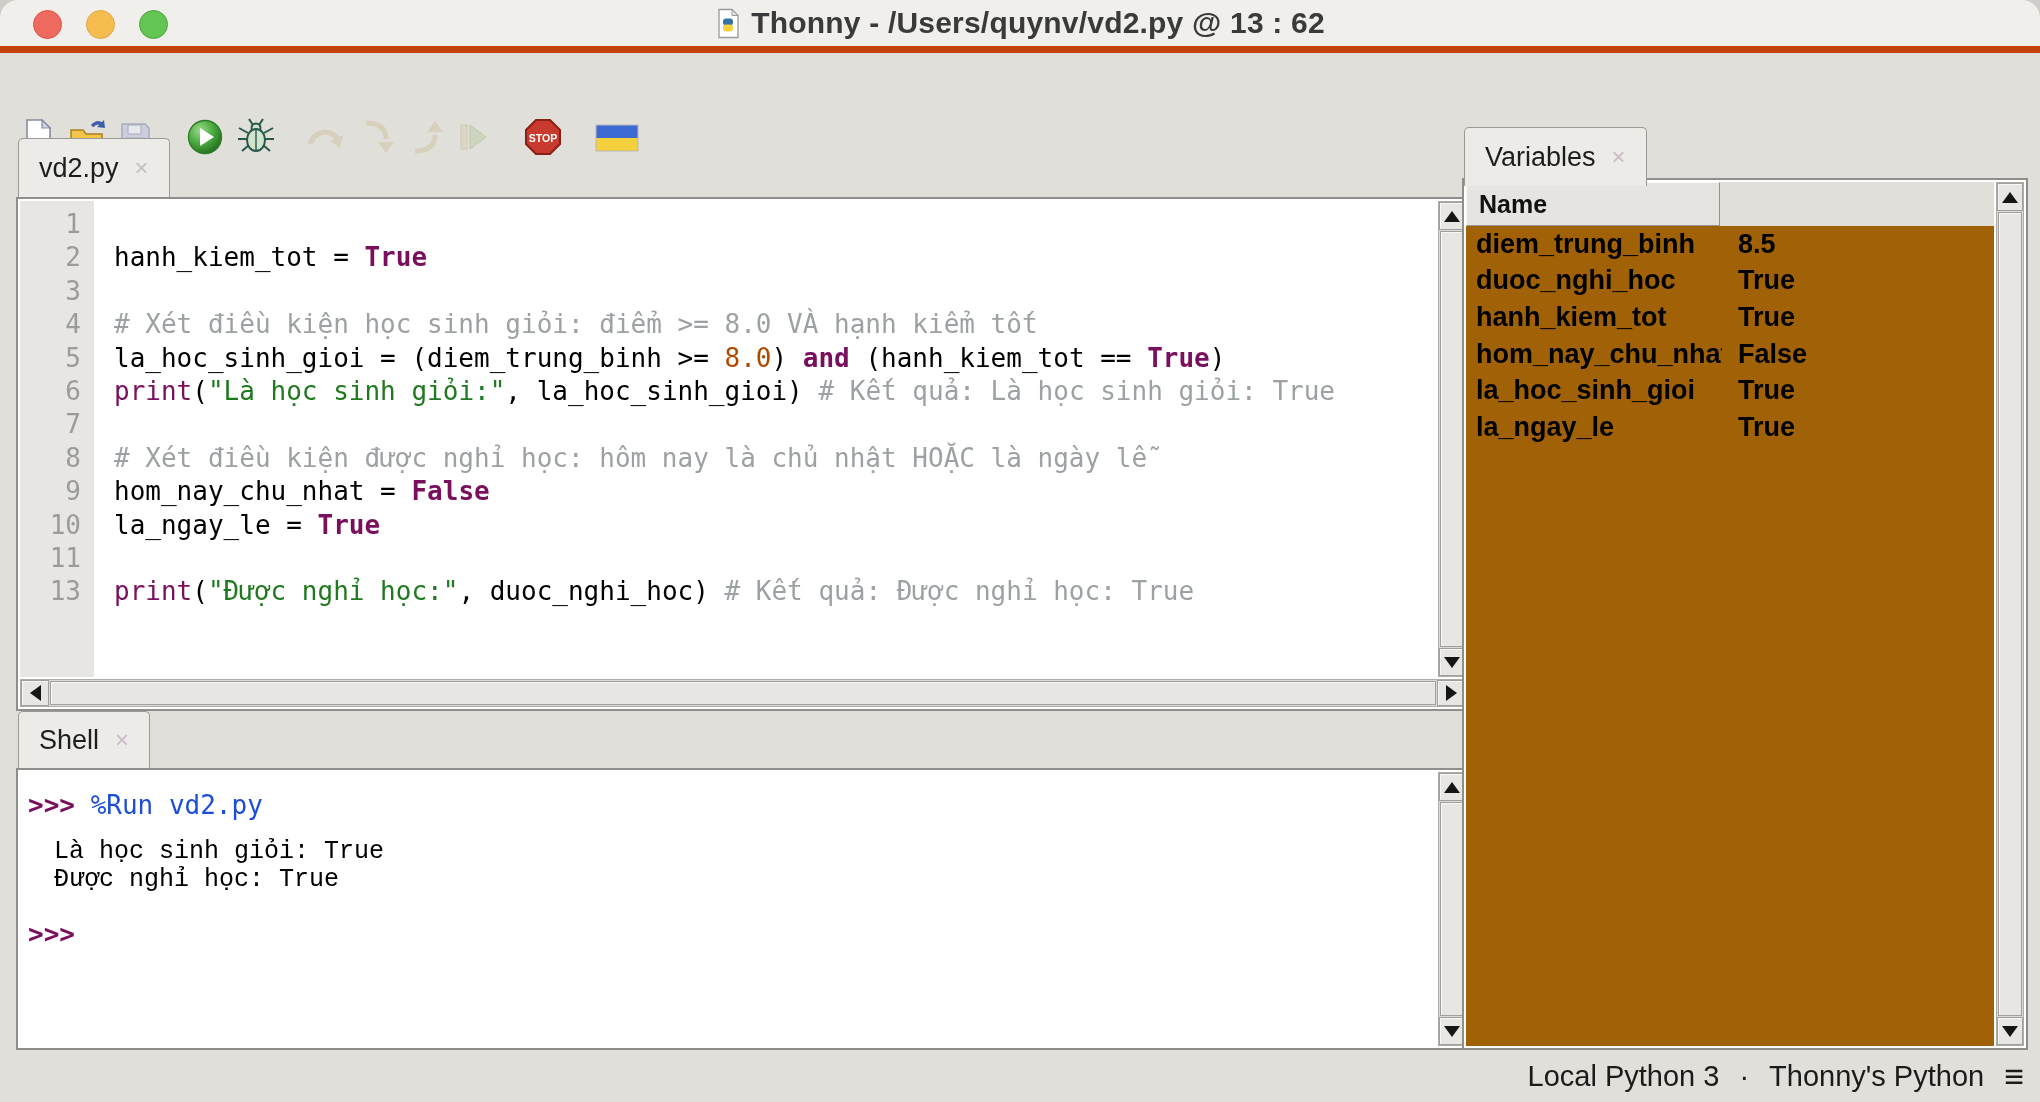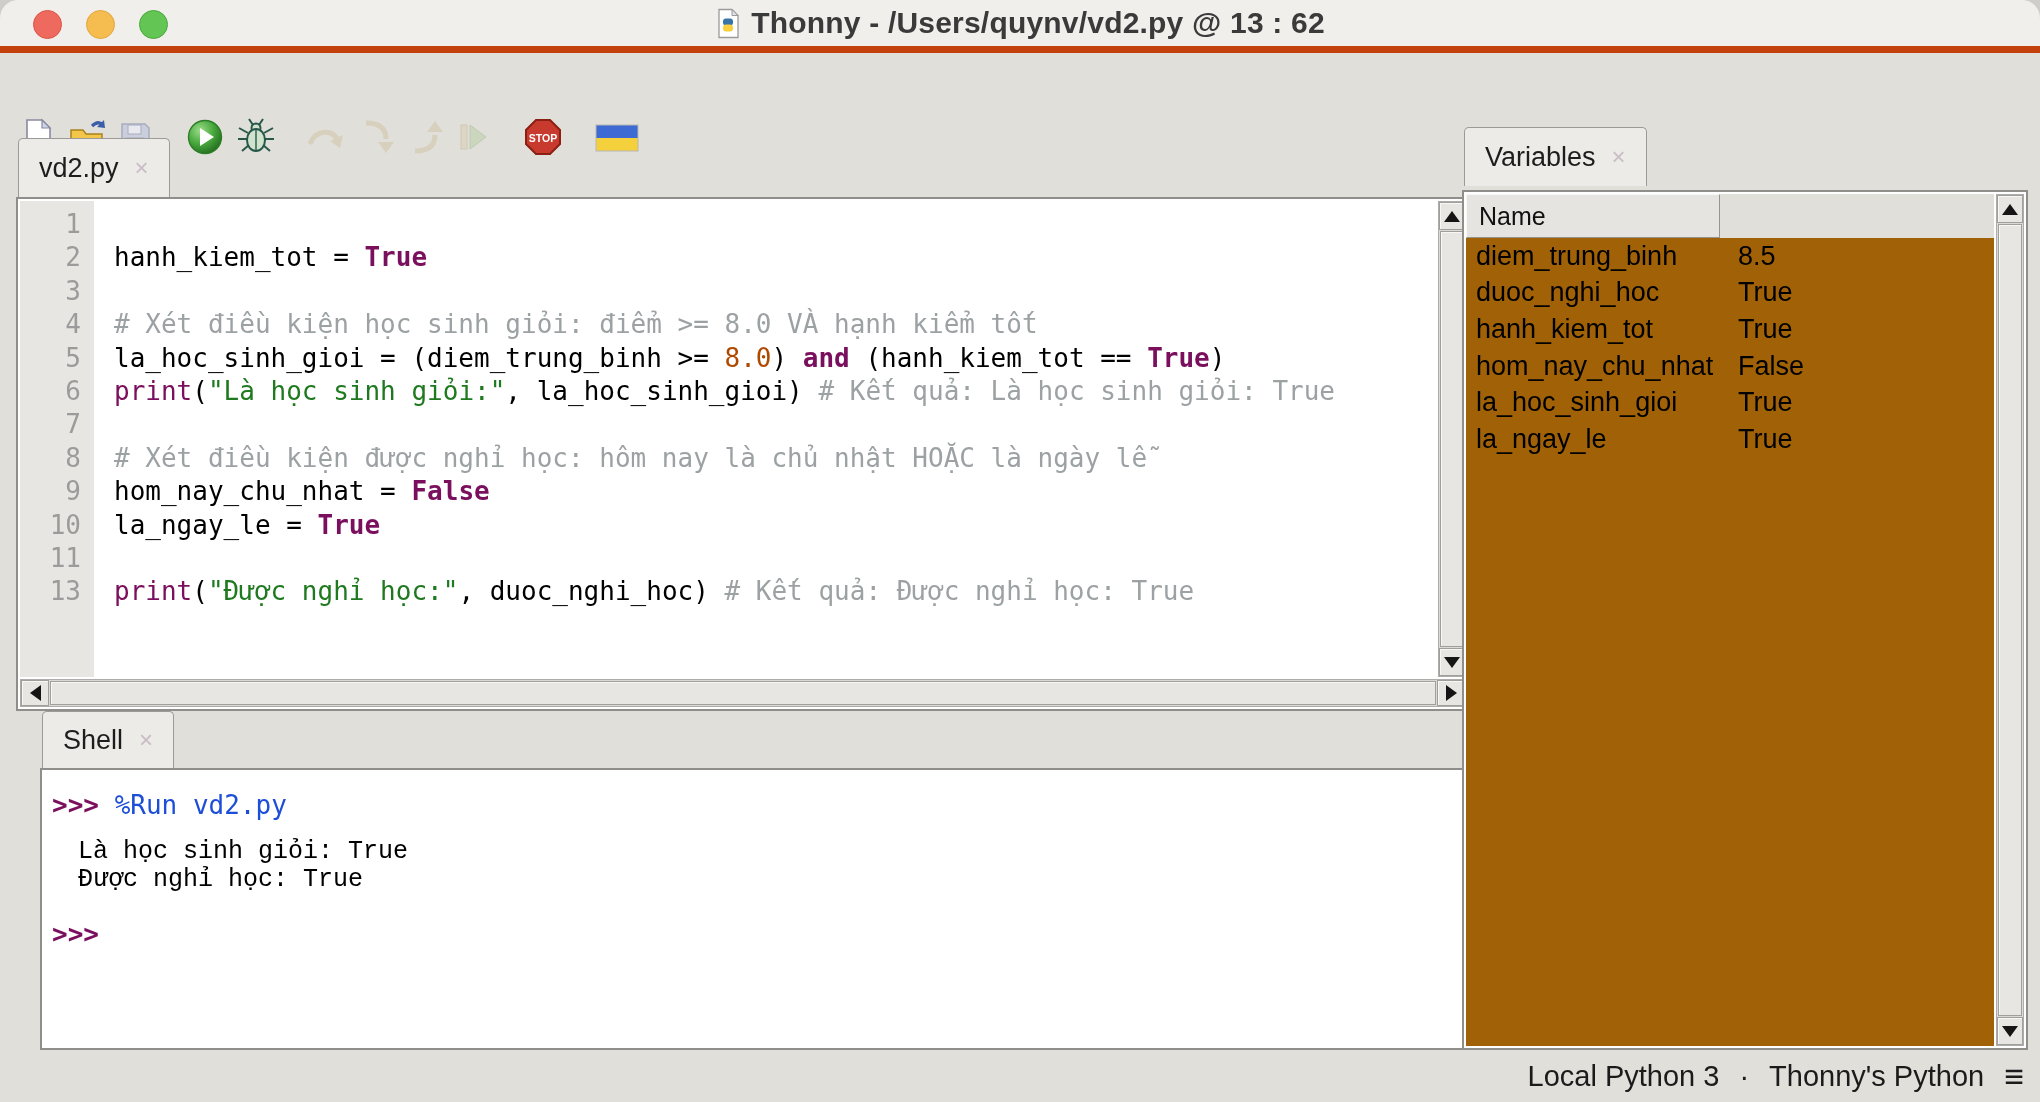--- a/index.html
+++ b/index.html
@@ -54,34 +54,34 @@
   .ln{flex:0 0 74px;box-sizing:border-box;text-align:right;padding-right:13px;color:#9b9b9b;}
   .lc{padding-left:20px;color:#000;}
   .tk-code{color:#000;}
   .tk-kw{color:#7a0f5e;font-weight:bold;}
   .tk-builtin{color:#7a0f5e;}
   .tk-num{color:#b04900;}
   .tk-str{color:#1f7a1f;}
   .tk-com{color:#9ca1a3;}
   #editor-panel .sbv{bottom:32px;}
   
-  #shell-panel{left:16px;top:710px;width:1454px;height:340px;margin-left:24px;}
+  #shell-panel{left:16px;top:710px;width:1454px;height:340px;}
   #shell-panel .pbody{top:58px;}
   .shell-area{position:absolute;left:2px;top:2px;right:32px;bottom:2px;background:#fff;overflow:hidden;
     padding:16px 0 0 8px;font-family:"DejaVu Sans Mono",monospace;font-size:26px;}
   .sl{white-space:pre;}
   .sl-cmd{line-height:34px;}
   .sl-blank{height:16px;}
   .sl-out{font-family:"Liberation Mono",monospace;font-size:25px;line-height:27.5px;padding-left:26px;color:#000;}
   .sl-prompt{line-height:34px;margin-top:8px;}
   .sh-prompt{color:#7a0f5e;font-weight:bold;}
   .sh-magic{color:#1d4ed8;}
   
   #variables-panel{left:1462px;top:126px;width:566px;height:924px;}
-  #variables-panel .pbody{top:64px;}
+  #variables-panel .pbody{top:52px;font-weight:bold;}
   .vhead{position:absolute;left:2px;top:2px;right:32px;height:44px;background:#e1dfda;}
   .vh-cell{position:absolute;top:0;height:44px;box-sizing:border-box;background:#e6e4e0;
     border:1px solid;border-color:#f9f8f6 #95938f #95938f #f9f8f6;
     font-size:25px;color:#111;display:flex;align-items:center;padding-left:12px;}
   .vh-name{left:0;width:254px;}
   .vh-value{left:258px;right:0;}
   .vrows{position:absolute;left:2px;top:46px;right:32px;bottom:2px;background:#a16207;}
   .vrow{display:flex;height:36.6px;align-items:center;font-size:27px;color:#000;}
   .vname{flex:0 0 256px;box-sizing:border-box;padding-left:10px;overflow:hidden;white-space:nowrap;}
   .vval{padding-left:16px;white-space:nowrap;}

